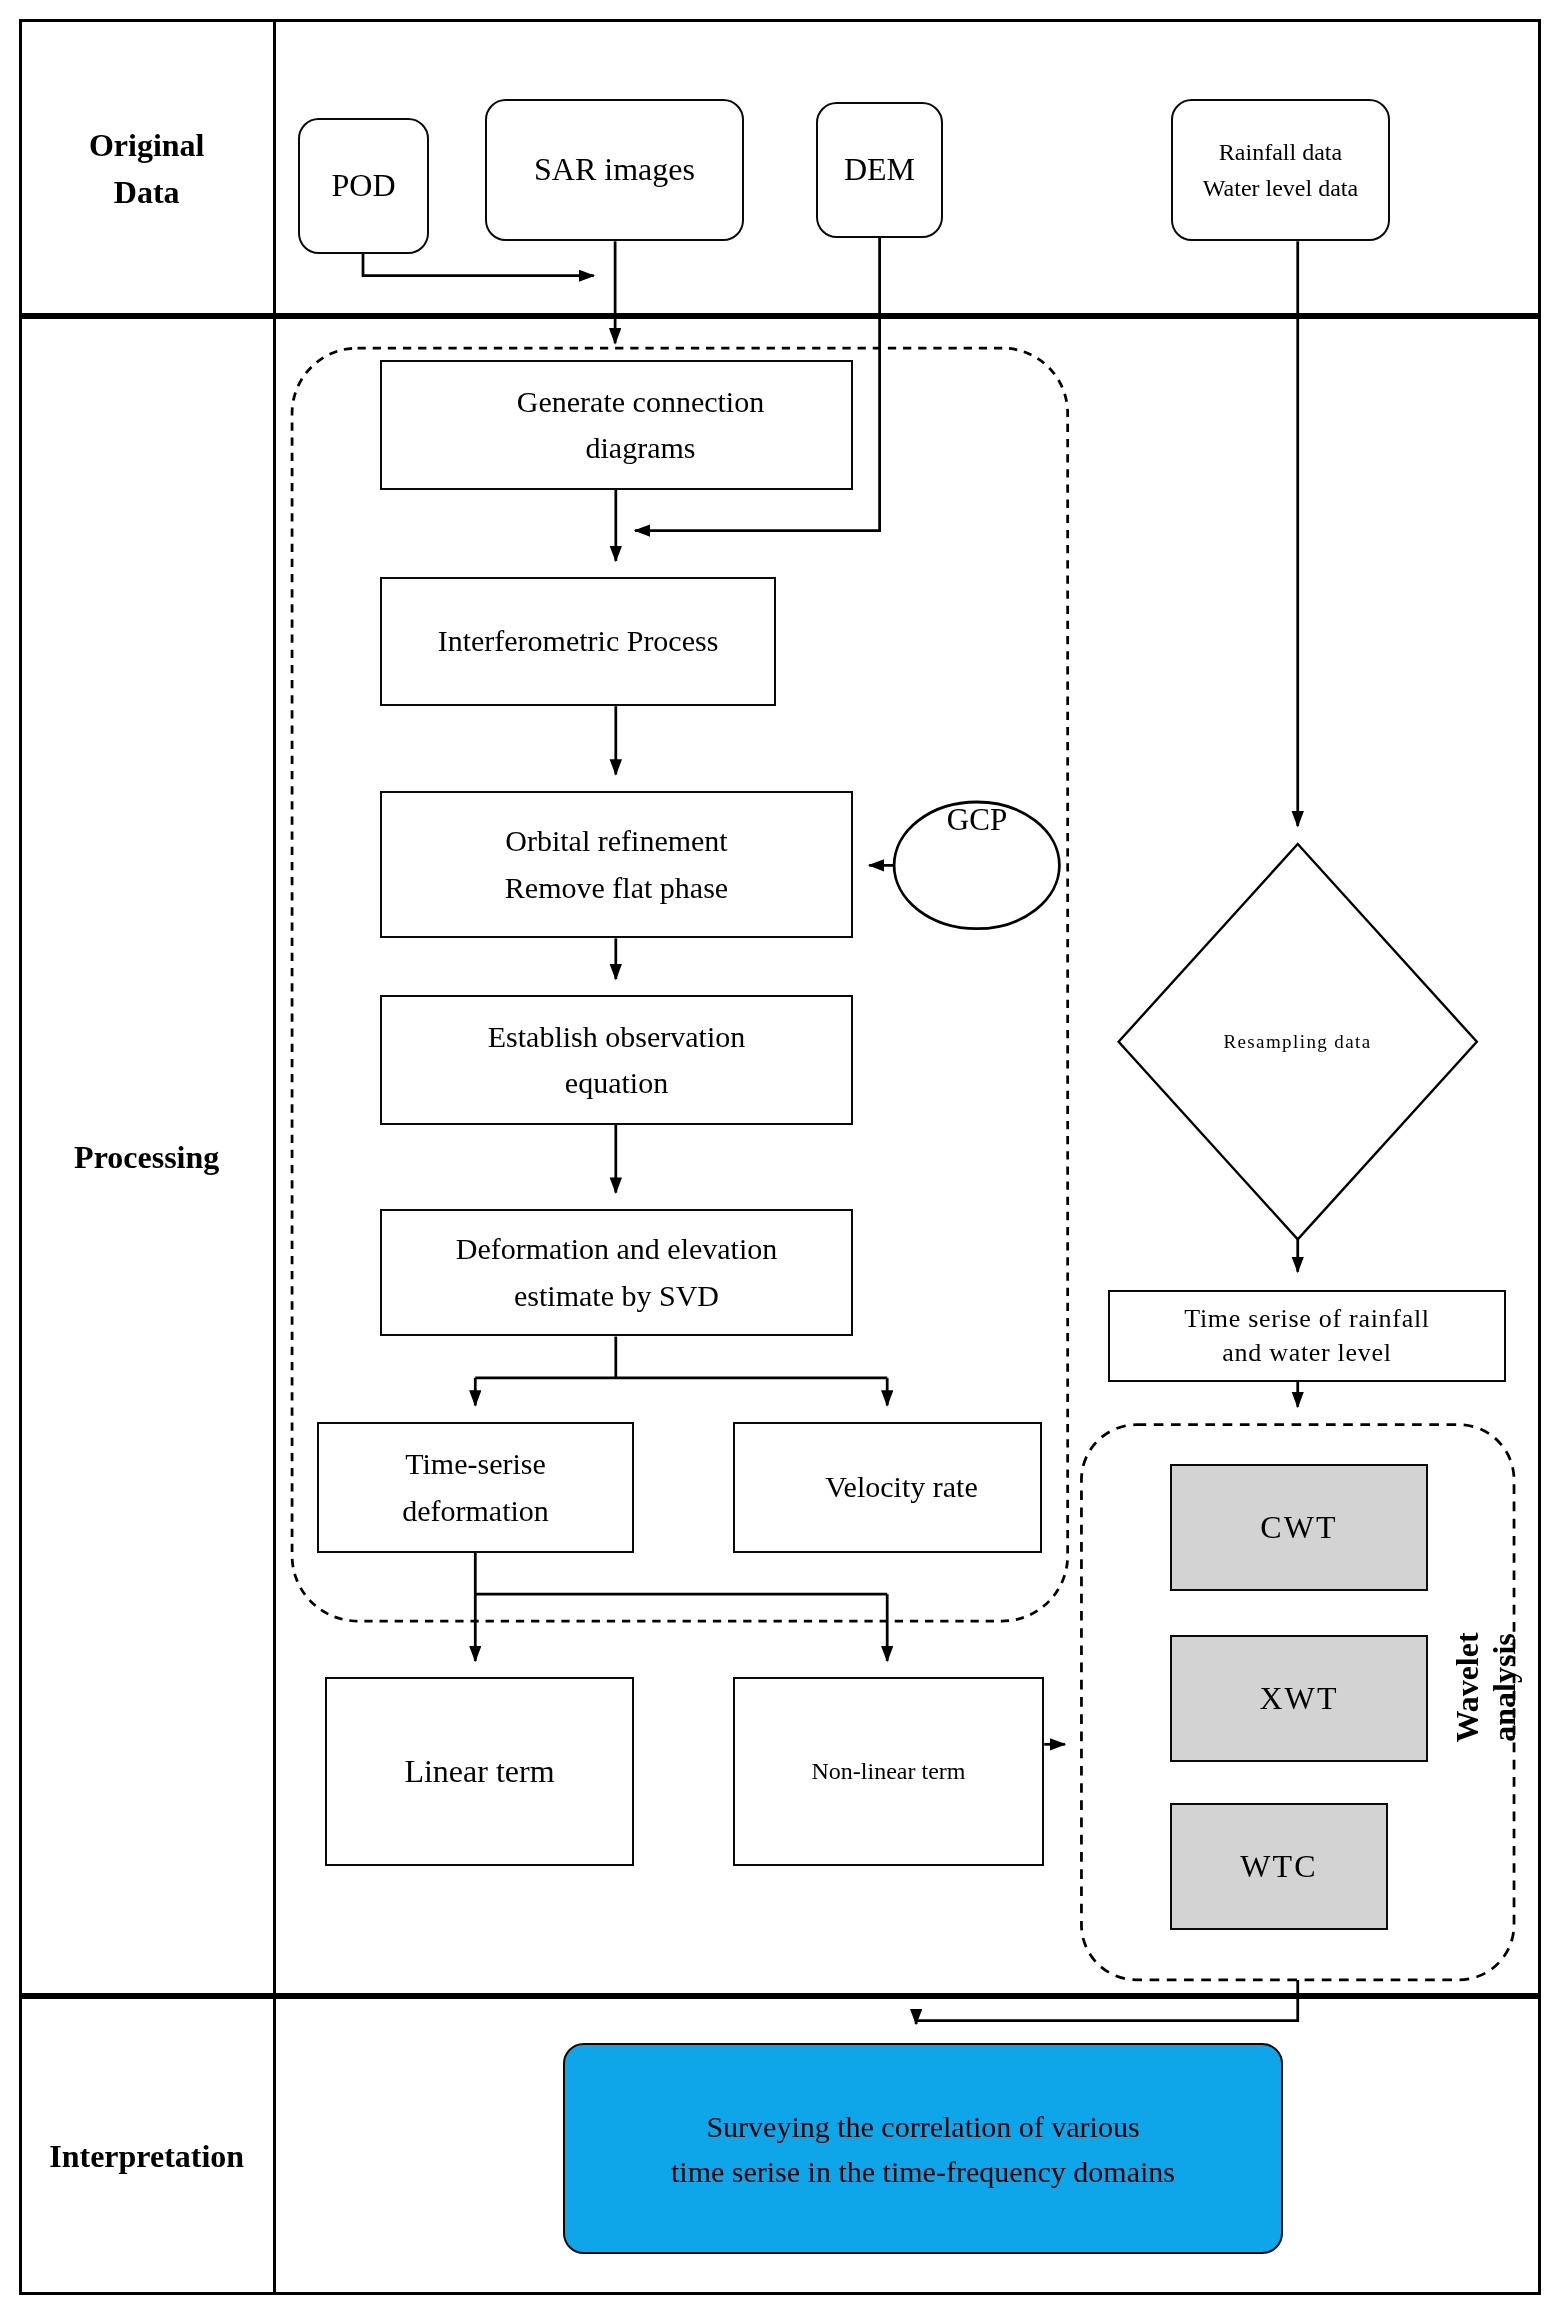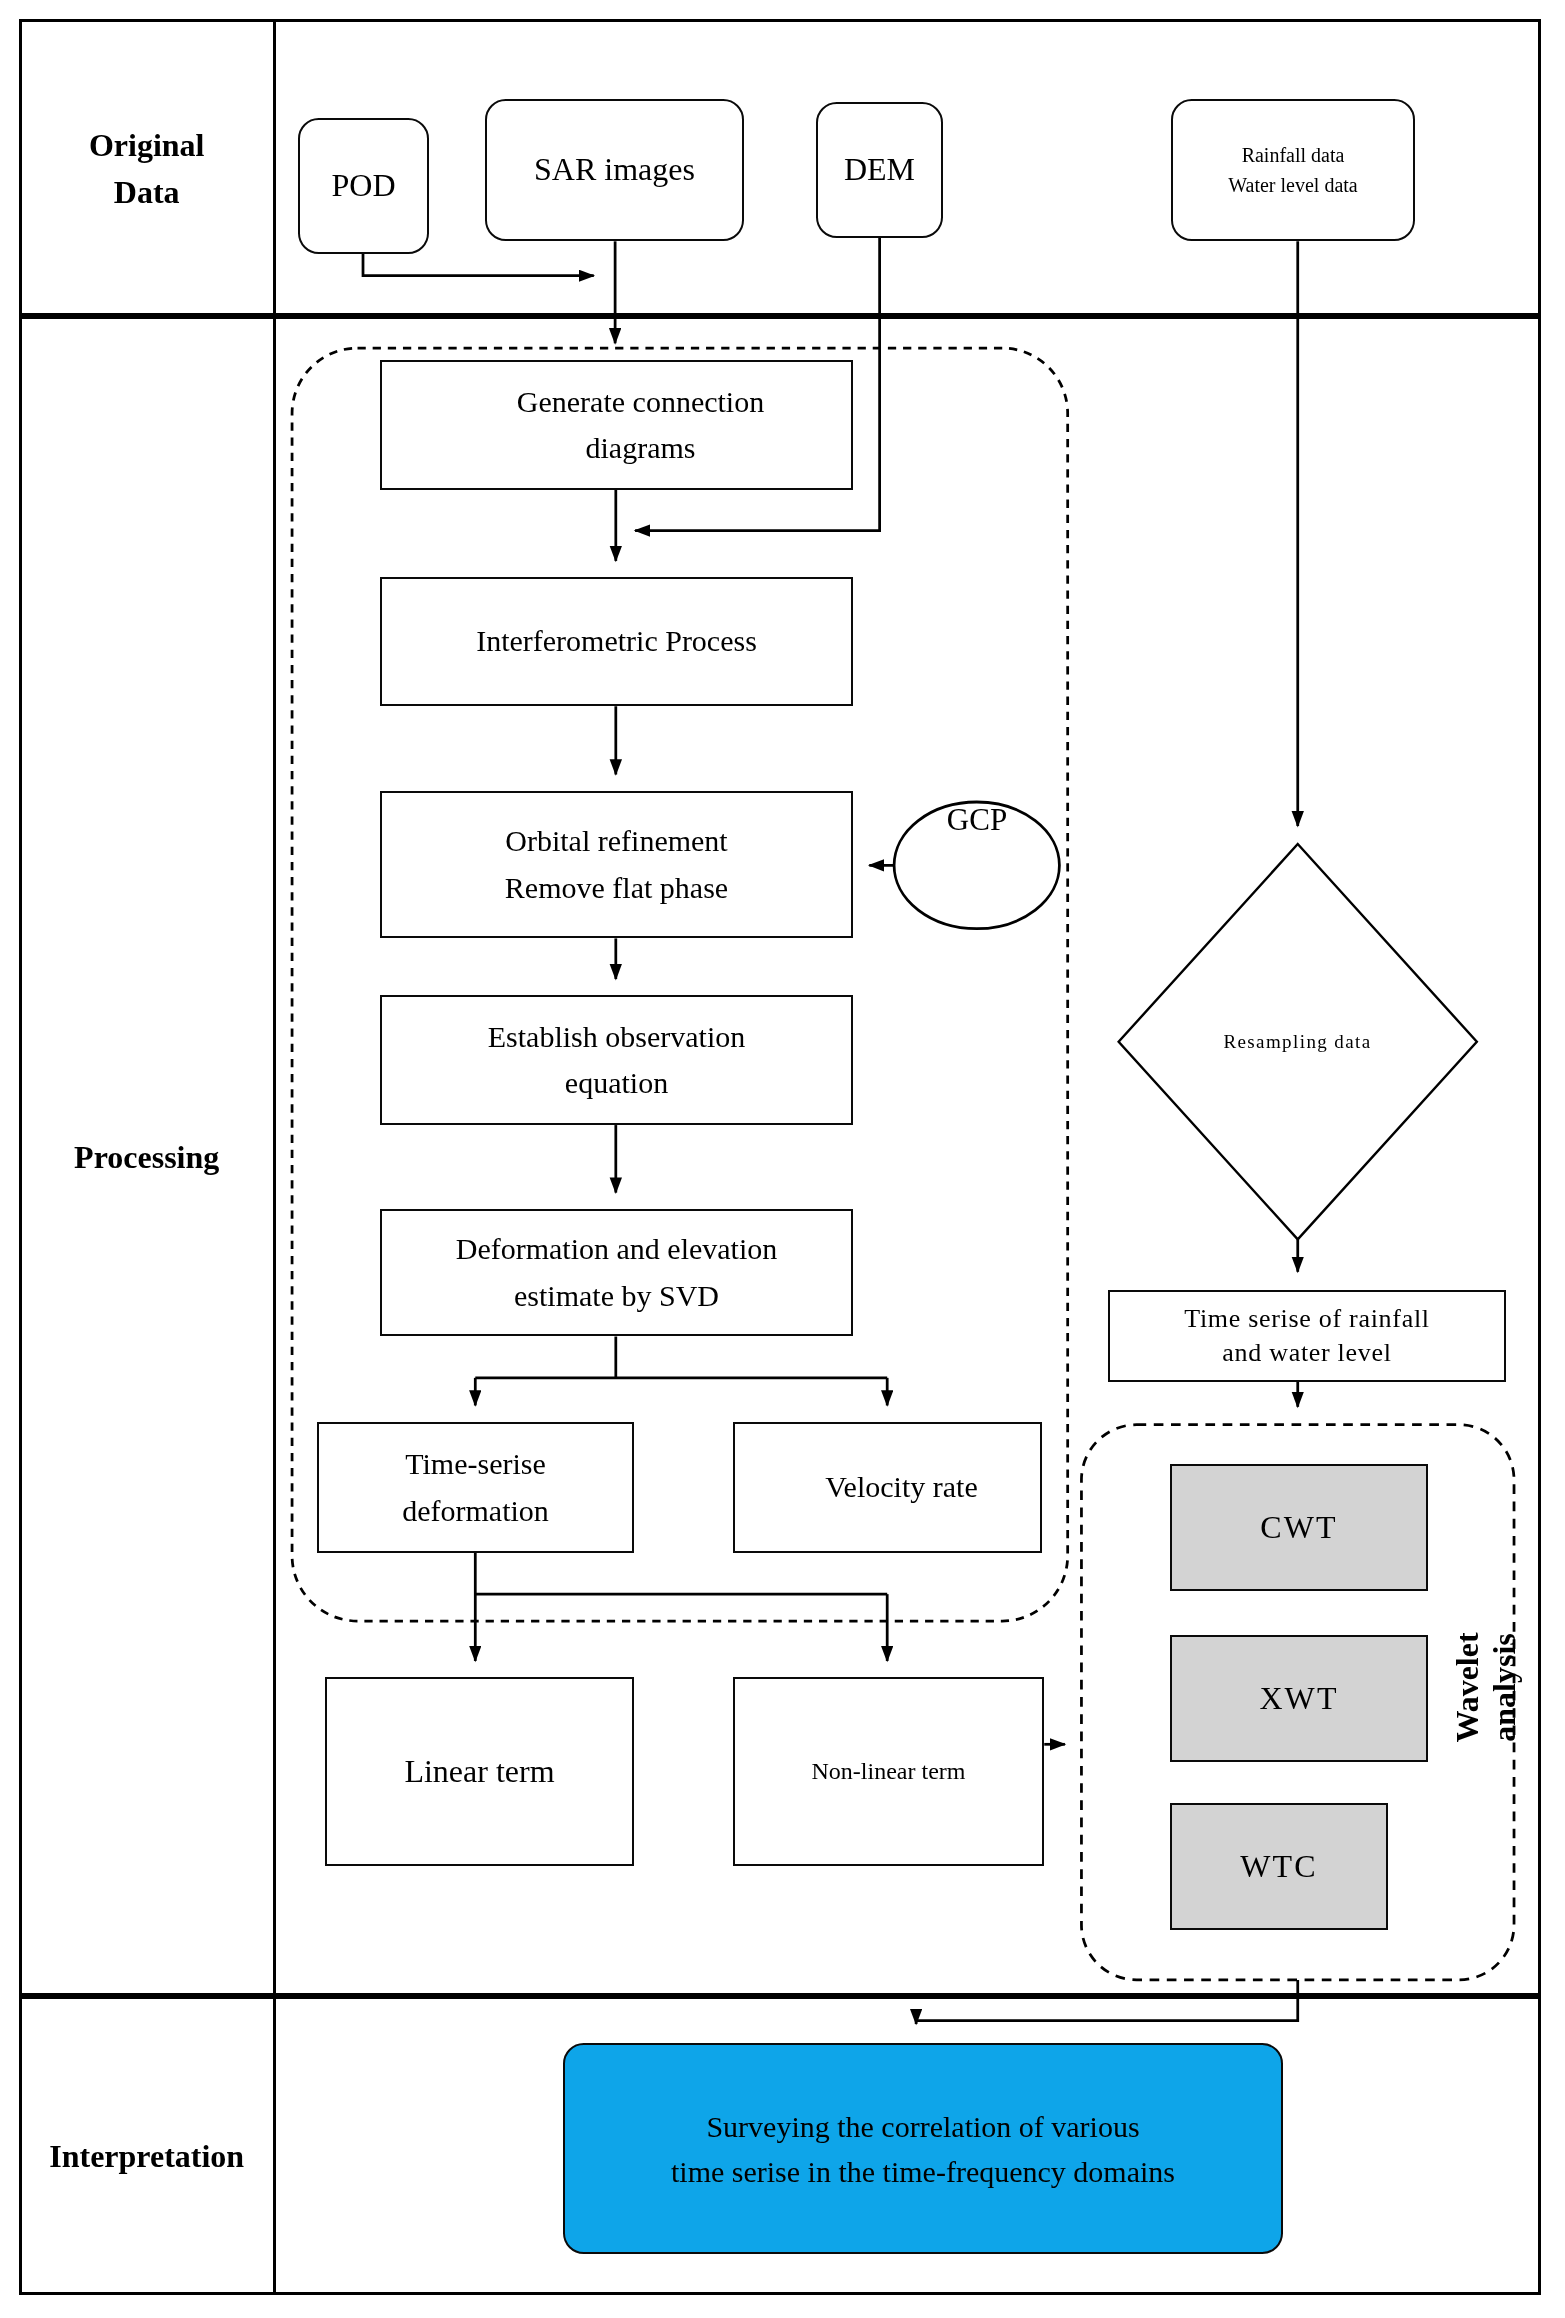--- a/index.html
+++ b/index.html
@@ -96,30 +96,30 @@
 
   <div class="box rounded" style="left:298px;top:102px;width:131px;height:136px;font-size:32px;margin-top:16px;">
     <span>POD</span>
   </div>
   <div class="box rounded" style="left:485px;top:99px;width:259px;height:142px;font-size:32px;">
     <span>SAR images</span>
   </div>
   <div class="box rounded" style="left:816px;top:102px;width:127px;height:136px;font-size:32px;">
     <span>DEM</span>
   </div>
-  <div class="box rounded" style="left:1171px;top:99px;width:244px;height:142px;font-size:20px;line-height:1.5;">
+  <div class="box rounded" style="left:1171px;top:99px;width:219px;height:142px;font-size:24px;line-height:1.5;">
     <span>Rainfall data</span>
     <span>Water level data</span>
   </div>
 
   <div class="box" style="left:380px;top:360px;width:473px;height:130px;padding-left:48px;">
     <span>Generate connection</span>
     <span>diagrams</span>
   </div>
-  <div class="box" style="left:380px;top:577px;width:473px;height:129px;">
+  <div class="box" style="left:380px;top:577px;width:396px;height:129px;">
     <span>Interferometric Process</span>
   </div>
   <div class="box" style="left:380px;top:791px;width:473px;height:147px;">
     <span>Orbital refinement</span>
     <span>Remove flat phase</span>
   </div>
   <div class="free-label" style="left:915px;top:788px;width:124px;height:63px;font-size:31px;">
     <span>GCP</span>
   </div>
   <div class="box" style="left:380px;top:995px;width:473px;height:130px;">

